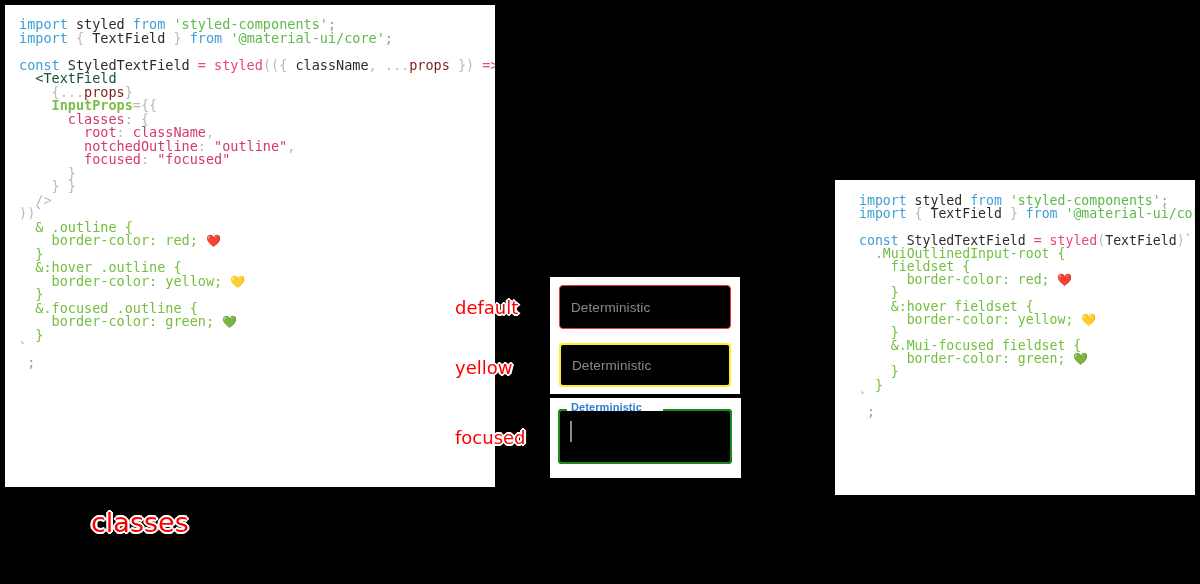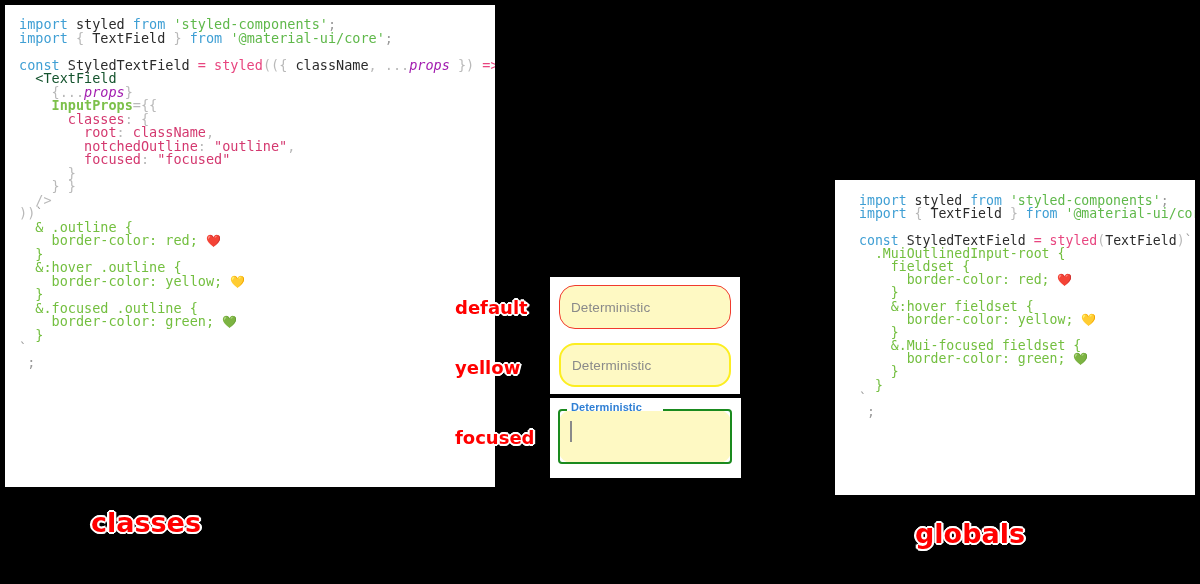--- a/index.html
+++ b/index.html
@@ -43,39 +43,39 @@
   
   .t-kw     { color: #3f9fd4; }
   .t-plain  { color: #2b2b2b; }
   .t-str    { color: #5fb84a; }
   .t-punct  { color: #b9b9b9; }
   .t-fn     { color: #e8457f; }
   .t-tag    { color: #14532d; }
   .t-op     { color: #e8457f; }
   .t-prop   { color: #7cc04a; font-weight: bold; }
   .t-key    { color: #d4386f; }
-  .t-var    { color: #a21caf; font-style: italic; }
+  .t-var    { color: #7f1d1d; }
   .t-css    { color: #73bf3f; }
   .t-tick   { color: #9a9a9a; }
   .t-semi   { color: #9a9a9a; }
   .emoji    { font-family: "DejaVu Sans", sans-serif; font-size: 12px; }
 
   
   .field-card {
     position: absolute;
     background: #ffffff;
   }
   #card-default { left: 550px; top: 277px; width: 190px; height: 59px; }
   #card-hover   { left: 550px; top: 336px; width: 190px; height: 58px; }
   #card-focused { left: 550px; top: 398px; width: 191px; height: 80px; }
 
   .mui-field {
     position: absolute;
-    background: #fef9c3;
-    border-radius: 16px;
+    background: #000000;
+    border-radius: 4px;
   }
   #field-default {
     left: 9px; top: 8px; width: 172px; height: 44px;
     border: 1px solid #f03a2e;
   }
   #field-hover {
     left: 9px; top: 7px; width: 172px; height: 44px;
     border: 2px solid #fcee21;
   }
   .field-placeholder {
@@ -119,21 +119,21 @@
     position: absolute;
     left: 12px; top: 12px;
     width: 2px; height: 21px;
     background: #8a8a8a;
   }
 
   
   .anno {
     position: absolute;
     font-family: "DejaVu Sans", sans-serif;
-    font-weight: 700;
+    font-weight: 400;
     color: #ff0000;
     white-space: nowrap;
     text-shadow:
        1.6px 0 0 #fff, -1.6px 0 0 #fff, 0 1.6px 0 #fff, 0 -1.6px 0 #fff,
        1.2px 1.2px 0 #fff, -1.2px 1.2px 0 #fff, 1.2px -1.2px 0 #fff, -1.2px -1.2px 0 #fff,
        2.2px 0 0 #fff, -2.2px 0 0 #fff, 0 2.2px 0 #fff, 0 -2.2px 0 #fff;
   }
   #anno-default { left: 455px; top: 297px; font-size: 18px; }
   #anno-hover   { left: 455px; top: 357px; font-size: 18px; }
   #anno-focused { left: 455px; top: 427px; font-size: 18px; }
@@ -168,15 +168,14 @@
       <span class="float-label">Deterministic</span>
       <span class="caret"></span>
     </div>
   </div>
 
   <div class="anno" id="anno-default">default</div>
   <div class="anno" id="anno-hover">yellow</div>
   <div class="anno" id="anno-focused">focused</div>
 
   <div class="anno" id="anno-classes">classes</div>
-  <div class="anno" id="anno-globals">globals</div>
 
 </div>
 
 </body></html>

